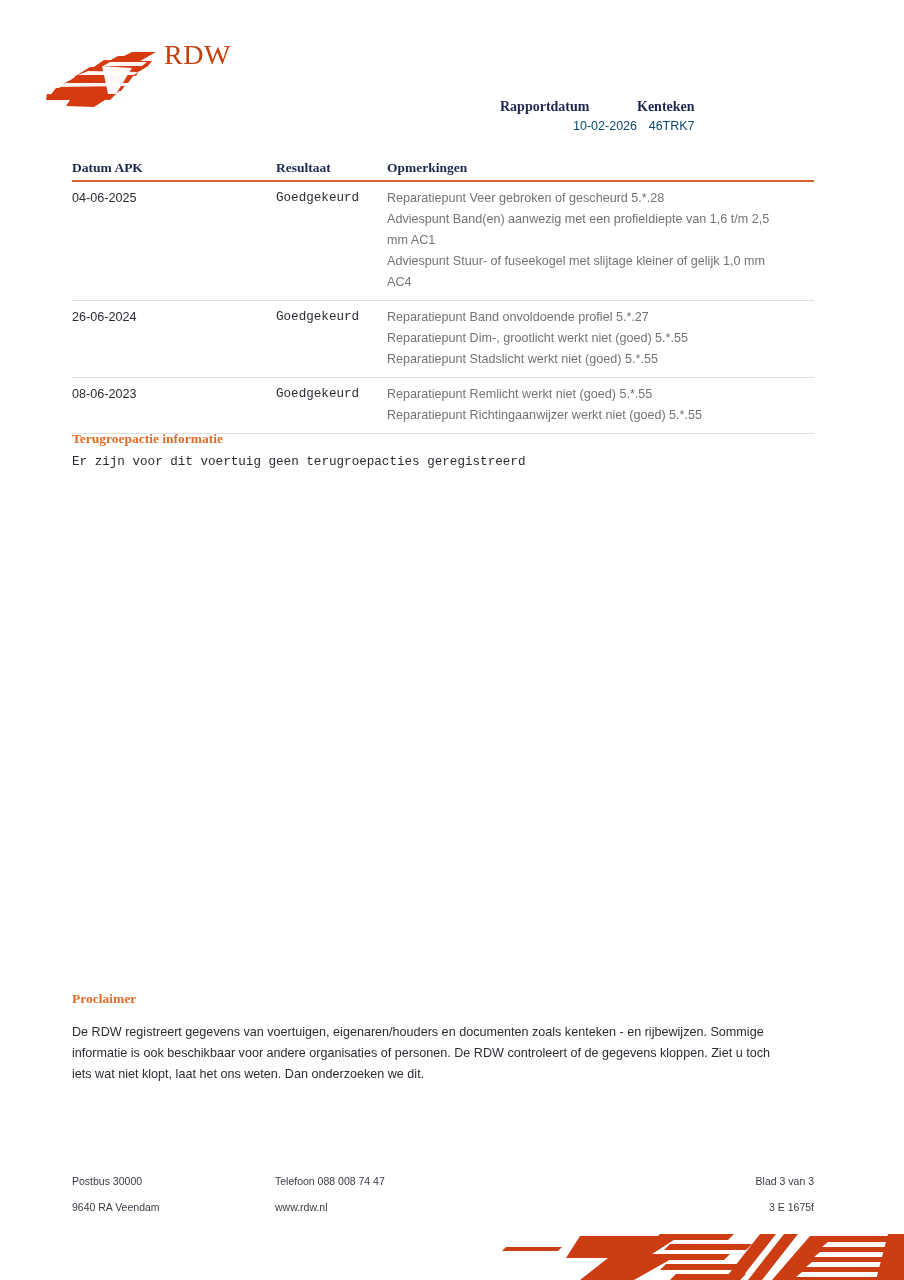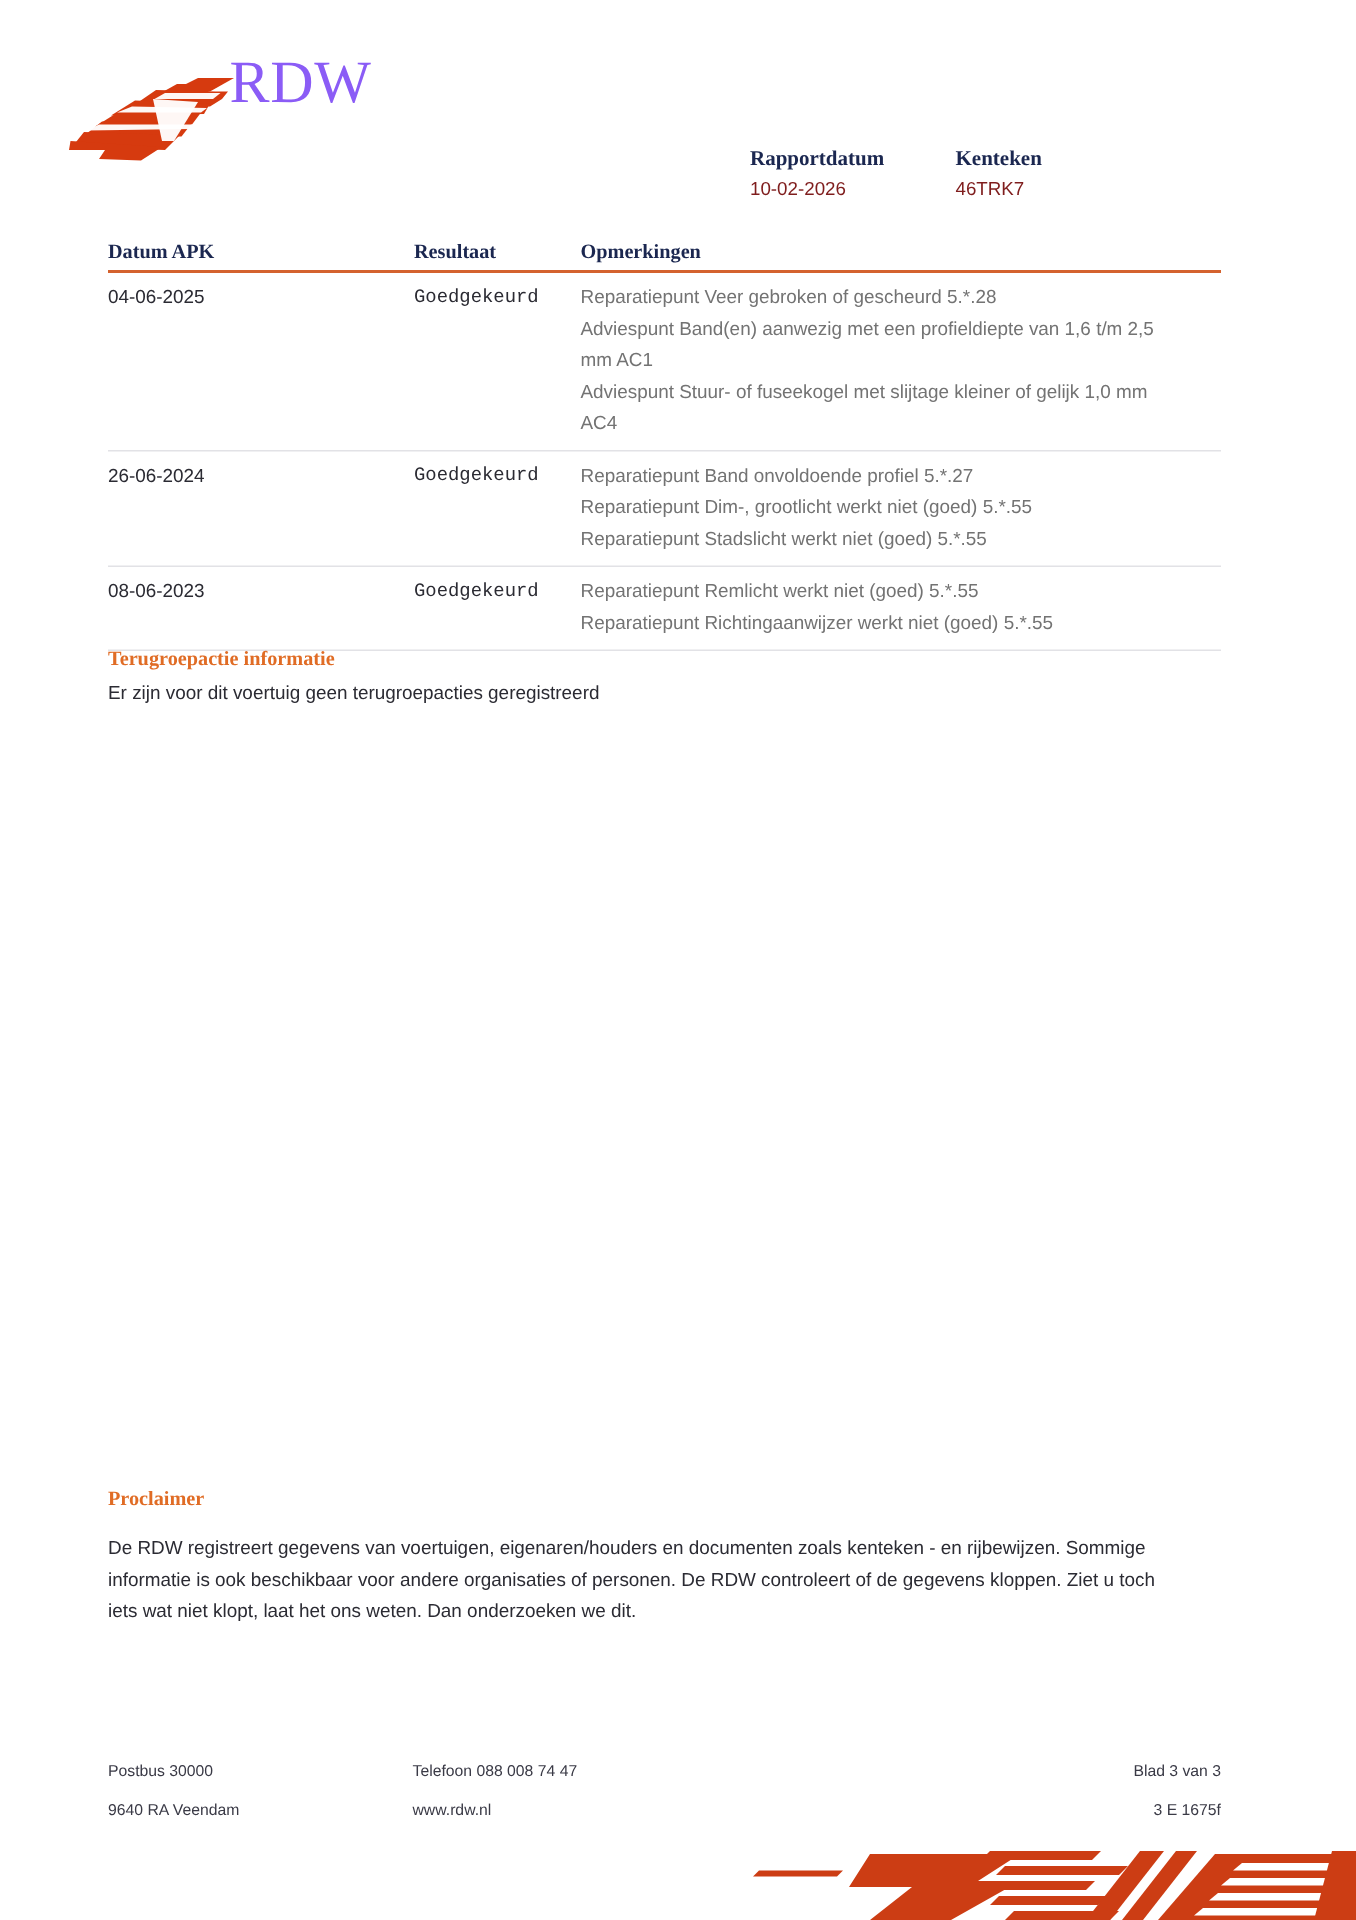--- a/index.html
+++ b/index.html
@@ -35,27 +35,27 @@
   }
   .logo-mark {
     position: absolute;
     left: 0px;
     top: 18px;
     width: 122px;
     height: 58px;
   }
   .logo-wordmark {
     position: absolute;
-    left: 109px;
+    left: 120px;
     top: 0px;
     font-family: "Liberation Serif", serif;
-    font-size: 40px;
+    font-size: 28px;
     font-weight: 400;
     letter-spacing: 0.5px;
-    color: #8b5cf6;
+    color: #c2410c;
     line-height: 46px;
   }
 
   .report-title {
     position: absolute;
     left: 500px;
     top: 41px;
     font-family: "Liberation Serif", serif;
     font-size: 29px;
     font-weight: 400;
@@ -79,23 +79,24 @@
     font-family: "Liberation Serif", serif;
     font-size: 14px;
     font-weight: 700;
     color: #1b2750;
     line-height: 18px;
     white-space: nowrap;
   }
   .meta-value {
     font-family: "Liberation Sans", sans-serif;
     font-size: 12.5px;
-    color: #7f1d1d;
+    color: #0c4a6e;
     line-height: 20px;
     white-space: nowrap;
+    text-align: right;
   }
 
   
   .apk-table {
     position: absolute;
     left: 72px;
     top: 160px;
     width: 742px;
   }
   .apk-head {
@@ -156,21 +157,21 @@
     font-size: 12.6px;
     color: #2b2b33;
     line-height: 21px;
   }
   .recall {
     position: absolute;
     left: 72px;
     top: 430px;
     width: 742px;
   }
-  .recall .body-text { margin-top: 4px; }
+  .recall .body-text { margin-top: 4px; font-family: Liberation Mono, monospace; }
 
   .proclaimer {
     position: absolute;
     left: 72px;
     top: 990px;
     width: 706px;
   }
   .proclaimer .body-text { margin-top: 14px; }
   .proclaimer p { margin: 0; }
 

